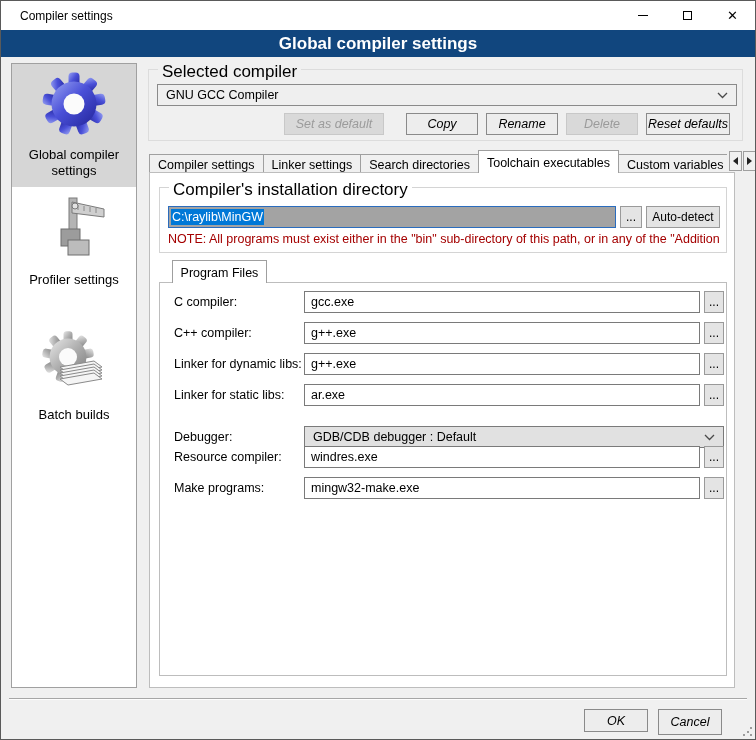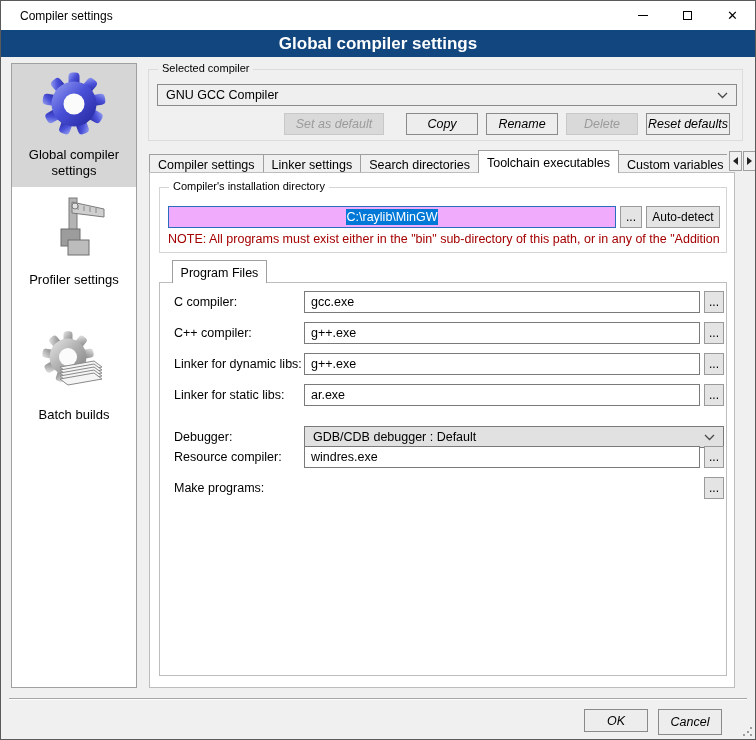--- a/index.html
+++ b/index.html
@@ -28,21 +28,21 @@
              border:1px solid #a0a0a0; overflow:hidden; }
   .side-item { text-align:center; padding:7px 4px 8px; cursor:default; }
   .side-item.selected { background:#d6d6d6; }
   .side-item .icon { display:block; margin:0 auto 12px; width:64px; height:64px; }
   .side-item .lbl { font-size:13px; line-height:16px; }
   .side-item + .side-item { margin-top:2px; }
   #side-batch { margin-top:28px; }
 
   
   .groupbox { position:absolute; border:1px solid #dcdcdc; }
-  .legend { position:absolute; top:-8px; left:9px; padding:0 4px; font-size:11px; }
+  .legend { position:absolute; top:-8px; left:9px; padding:0 4px; font-size:17px; }
   .legend.on-gray { background:#f0f0f0; }
   .legend.on-white { background:#fff; }
 
   
   #gb-compiler { left:147px; top:68px; width:595px; height:72px; }
   .combo { position:absolute; background:#efefef; border:1px solid #8a8a8a; height:22px;
            display:flex; align-items:center; padding:0 8px; }
   .combo .chev { margin-left:auto; }
   #combo-compiler { left:8px; top:14px; width:580px; }
   .btn { background:#ededed; border:1px solid #8a8a8a; font-size:12.5px; text-align:center;
@@ -60,22 +60,22 @@
                border:1px solid #9f9f9f; display:flex; align-items:center; justify-content:center; }
   #tab-prev { left:728px; } #tab-next { left:742px; }
   .tri-l { width:0; height:0; border-top:4px solid transparent; border-bottom:4px solid transparent; border-right:5px solid #222; }
   .tri-r { width:0; height:0; border-top:4px solid transparent; border-bottom:4px solid transparent; border-left:5px solid #222; }
 
   .tabpanel { position:absolute; left:148px; top:171px; width:586px; height:516px; background:#fff;
               border:1px solid #bdbdbd; }
 
   
   #gb-install { left:158px; top:186px; width:568px; height:66px; }
-  .focus-input { position:absolute; left:8px; top:18px; width:448px; height:22px; background:#f0abfc;
-                 border:1px solid #2a6cbe; display:flex; align-items:center; padding:0 2px; overflow:hidden;justify-content:center; }
+  .focus-input { position:absolute; left:8px; top:18px; width:448px; height:22px; background:#a3a3a3;
+                 border:1px solid #2a6cbe; display:flex; align-items:center; padding:0 2px; overflow:hidden; }
   .focus-input .sel { background:#0078d7; color:#fff; padding:1px 1px; white-space:pre; }
   .mini-btn { position:absolute; height:22px; background:#e4e4e4; border:1px solid #9a9a9a;
               display:flex; align-items:center; justify-content:center; font-size:12px; }
   #browse-install { left:460px; top:18px; width:22px; }
   #autodetect { left:486px; top:18px; width:74px; background:#e4e4e4; }
   .note { position:absolute; left:8px; top:44px; width:552px; white-space:nowrap; overflow:hidden;
           color:#a40000; font-size:12.5px; }
 
   
   .subtabstrip { position:absolute; left:158px; top:259px; height:22px; display:flex; align-items:flex-end;flex-direction:column; }
@@ -287,20 +287,21 @@
     </div>
 
     <div class="frow" style="top:163px;">
       <span class="flabel">Resource compiler:</span>
       <input class="tinput" value="windres.exe" style="">
       <span class="mini">...</span>
     </div>
 
     <div class="frow" style="top:194px;">
       <span class="flabel">Make programs:</span>
+      <input class="tinput" value="mingw32-make.exe" style="">
       <span class="mini">...</span>
     </div>
 
   </div>
 
   <div class="divider"></div>
   <div class="btn" id="ok-btn">OK</div>
   <div class="btn" id="cancel-btn">Cancel</div>
   <div class="grip">
       <i class="d1"></i>

